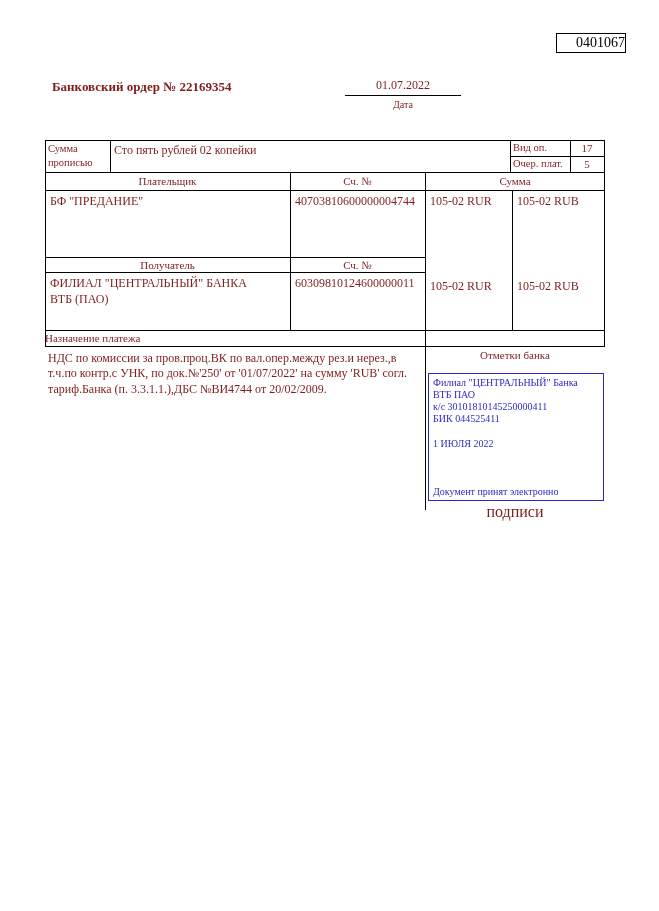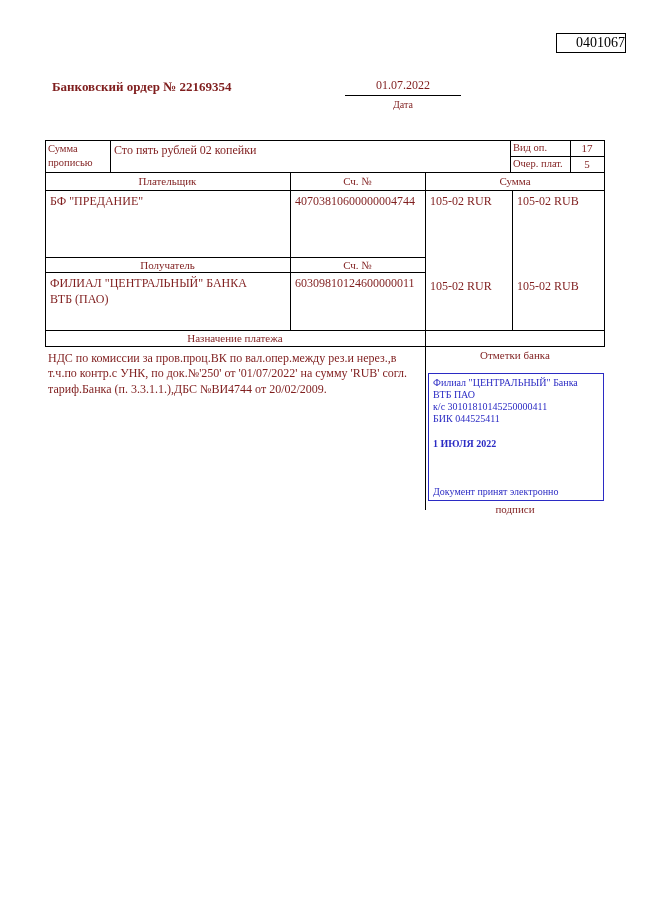--- a/index.html
+++ b/index.html
@@ -68,39 +68,39 @@
   #receiver-header { left: 45px; top: 259px; width: 245px; text-align: center; font-size: 11px; }
   #receiver-acc-header { left: 290px; top: 259px; width: 135px; text-align: center; font-size: 11px; }
 
   
   #receiver-name { left: 50px; top: 276px; width: 235px; font-size: 12px; line-height: 1.3; }
   #receiver-account { left: 295px; top: 276px; font-size: 12px; text-align: center; }
   #receiver-rur { left: 430px; top: 279px; font-size: 12px; }
   #receiver-rub { left: 517px; top: 279px; font-size: 12px; }
 
   
-  #purpose-header { left: 45px; top: 332px; width: 380px; text-align: center; font-size: 11px; }
+  #purpose-header { left: 45px; top: 332px; width: 380px; text-align: left; font-size: 11px; }
   #purpose-text { left: 48px; top: 351px; width: 378px; font-size: 12px; line-height: 1.28; }
 
   
   #marks-header { left: 425px; top: 349px; width: 180px; text-align: center; font-size: 11px; }
   #stamp {
     position: absolute; left: 428px; top: 373px; width: 176px; height: 128px;
     box-sizing: border-box;
     border: 1px solid #2b2bc4;
     color: #2b2bc4;
     font-size: 10px; line-height: 1.2;
     padding: 3px 4px 2px 4px;
     display: flex; flex-direction: column;
     white-space: pre-line;
   }
   .stamp-line { white-space: pre-line; }
-  #stamp-date { margin-top: 13px; font-weight: bold; }
+  #stamp-date { margin-top: 13px; }
   #stamp-footer { margin-top: auto; }
-  #signatures { left: 425px; top: 503px; width: 180px; text-align: center; font-size: 11px; }
+  #signatures { left: 425px; top: 503px; width: 180px; text-align: center; font-size: 16px; }
 </style>
 </head>
 <body>
 
 <div id="page">
 
   <div id="form-code">
     <span>0401067</span>
   </div>
 

